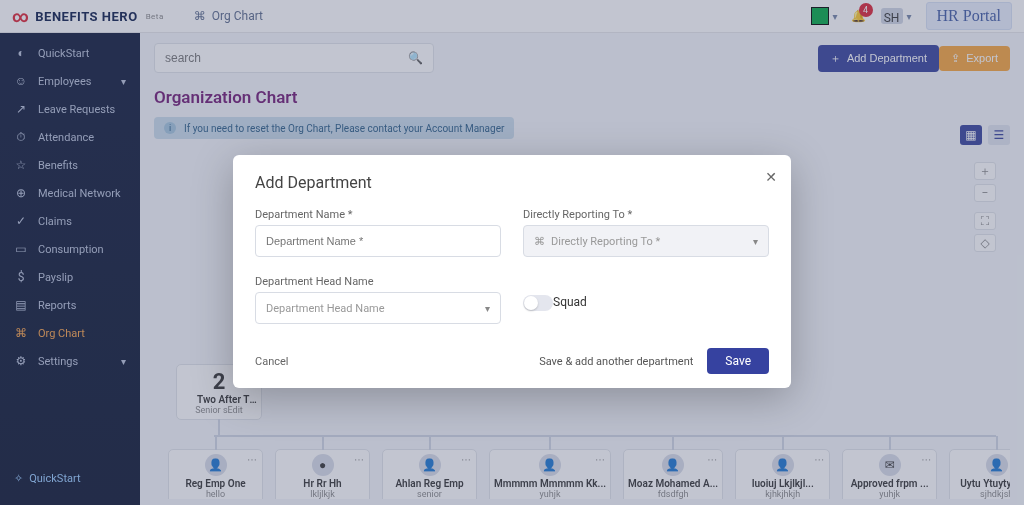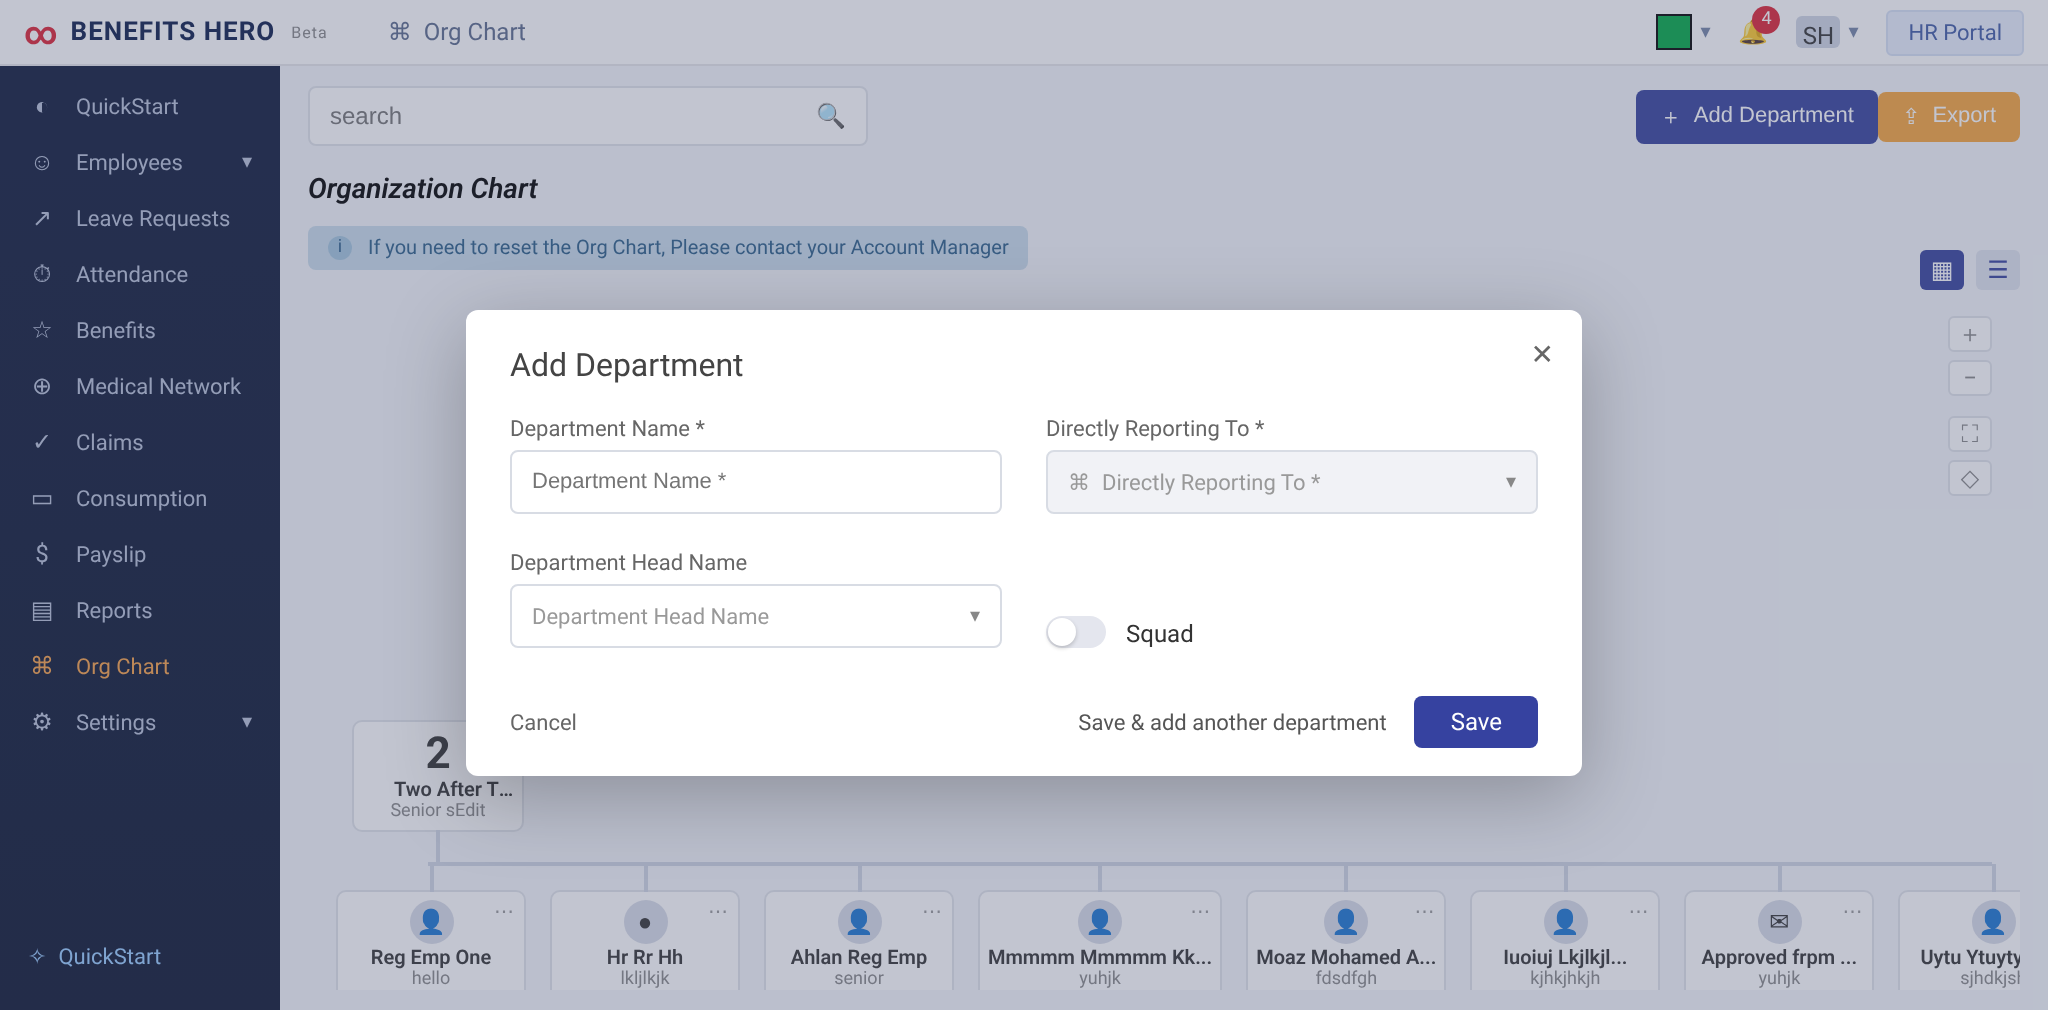--- a/index.html
+++ b/index.html
@@ -23,21 +23,21 @@
 .logo .mask { color:#d23; font-size:16px;}
 .logo .beta { font-size:8px; color:#888; font-weight:400; margin-left:2px;}
 .top-orgchart { margin-left:30px; display:flex; align-items:center; gap:6px; color:#5b6b8c; font-size:12px;}
 .top-spacer { flex:1;}
 .top-right { display:flex; align-items:center; gap:14px;}
 .sq { width:18px; height:18px; background:#0d3; display:inline-block; border:1px solid #222;}
 .app-drop { display:flex; align-items:center; gap:4px;}
 .bell-wrap { position:relative; color:#7485a6;}
 .bell-badge { position:absolute; top:-6px; right:-6px; width:14px; height:14px; line-height:14px; font-size:9px; text-align:center; background:#d23; color:#fff; border-radius:50%;}
 .avatar-sm { width:22px; height:16px; line-height:20px; text-align:center; font-size:12px; background:#cfd6e4; color:#333; border-radius:3px;}
-.hr-btn { background:#e8eefc; color:#405ba5; padding:4px 10px; border-radius:3px; font-size:11px; border:1px solid #d6e0f5;}
+.hr-btn { background:#e8eefc; color:#405ba5; padding:4px 10px; border-radius:3px; font-size:16px; border:1px solid #d6e0f5;font-family:Liberation Serif, serif;}
 .caret { font-size:10px; color:#7485a6;}
 
 .sidebar {
   position:absolute; top:33px; left:0; bottom:0; width:140px;
   background:linear-gradient(180deg,#0f1a3a 0%, #0b1530 100%);
   color:#b8c2d9; padding-top:6px;
   z-index:2;
 }
 .sidebar .item { display:flex; align-items:center; gap:10px; padding:7px 14px; font-size:11px; cursor:pointer;}
 .sidebar .item.active { color:#f7a247;}
@@ -56,21 +56,21 @@
 .search {
   flex:0 0 280px; height:30px; background:#fff; border:1px solid #e1e4ea; border-radius:4px;
   display:flex; align-items:center; padding:0 10px; color:#999;
 }
 .search input { border:none; outline:none; flex:1; font-size:12px;}
 .search .s-icon { color:#888;}
 .btn { padding:6px 12px; border-radius:4px; font-size:11px; display:inline-flex; align-items:center; gap:6px; border:none; cursor:pointer;}
 .btn-primary { background:#35419c; color:#fff;}
 .btn-warn { background:#f7a53b; color:#fff;}
 
-.page-title { font-size:14px; font-weight:600; color:#000000; margin-bottom:10px;font-style:italic;}
+.page-title { font-size:17px; font-weight:600; color:#701a75; margin-bottom:10px;}
 .alert {
   display:inline-flex; align-items:center; gap:8px;
   background:#c9dceb; color:#2b5e88; padding:5px 10px; border-radius:4px; font-size:10px;
 }
 .alert .i { width:12px; height:12px; line-height:12px; text-align:center; background:#a3c5dd; border-radius:50%; font-size:9px;}
 
 .view-toggle { position:absolute; right:14px; top:92px; display:flex; gap:6px;}
 .vt { width:22px; height:20px; background:#dfe3ee; border-radius:3px; display:flex; align-items:center; justify-content:center; font-size:12px; color:#35419c;}
 .vt.active { background:#35419c; color:#fff;}
 
@@ -108,21 +108,21 @@
 .modal-title { font-size:16px; color:#444; margin-bottom:16px;}
 .modal-close { position:absolute; top:14px; right:14px; color:#666; font-size:14px;}
 .modal-form { display:grid; grid-template-columns:1fr 1fr; gap:18px 22px;}
 .field-label { font-size:11px; color:#666; margin-bottom:4px; display:block;}
 .input, .select {
   width:100%; height:32px; border:1px solid #d8dce4; border-radius:4px; padding:0 10px; font-size:11px; color:#999;
   display:flex; align-items:center; justify-content:space-between; background:#fff;
 }
 .select.grey { background:#f1f2f6;}
 .select .drop { font-size:10px; color:#888;}
-.toggle-wrap { display:flex; align-items:flex-end; gap:10px; margin-top:20px;}
+.toggle-wrap { display:flex; align-items:flex-start; margin-top:20px;}
 .toggle { width:30px; height:16px; background:#e4e6ee; border-radius:10px; position:relative;}
 .toggle::after { content:''; position:absolute; left:1px; top:1px; width:14px; height:14px; background:#fff; border-radius:50%; box-shadow:0 1px 2px rgba(0,0,0,0.2);}
 .modal-footer { display:flex; align-items:center; margin-top:24px;}
 .modal-footer .cancel { color:#666; font-size:11px; cursor:pointer;}
 .modal-footer .spacer { flex:1;}
 .modal-footer .link { color:#555; font-size:11px; margin-right:14px; cursor:pointer;margin-left:18px;}
 .modal-footer .save { background:#3642a0; color:#fff; padding:6px 18px; border-radius:4px; font-size:12px;}
 </style>
 </head>
 <body>

